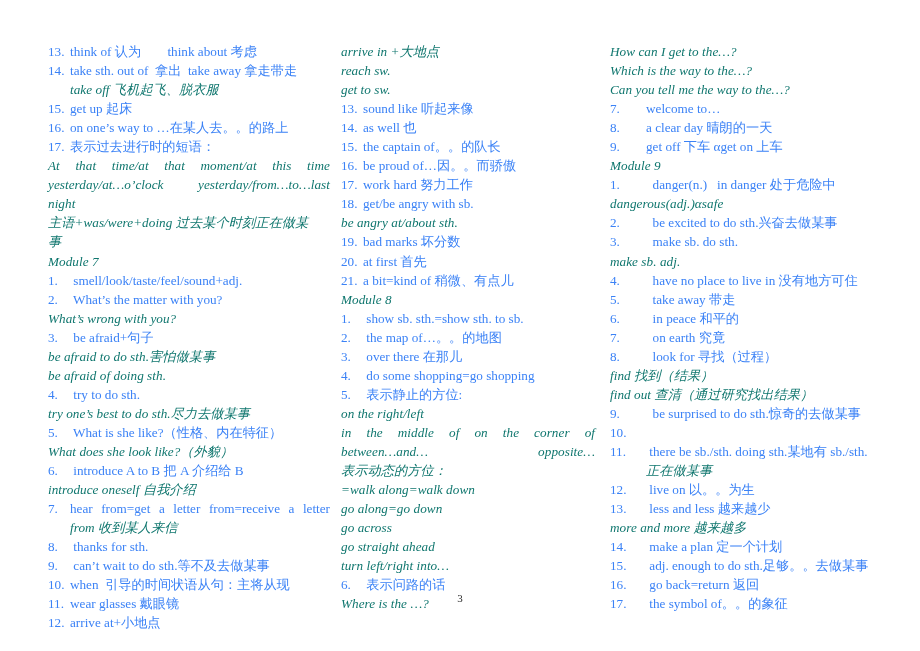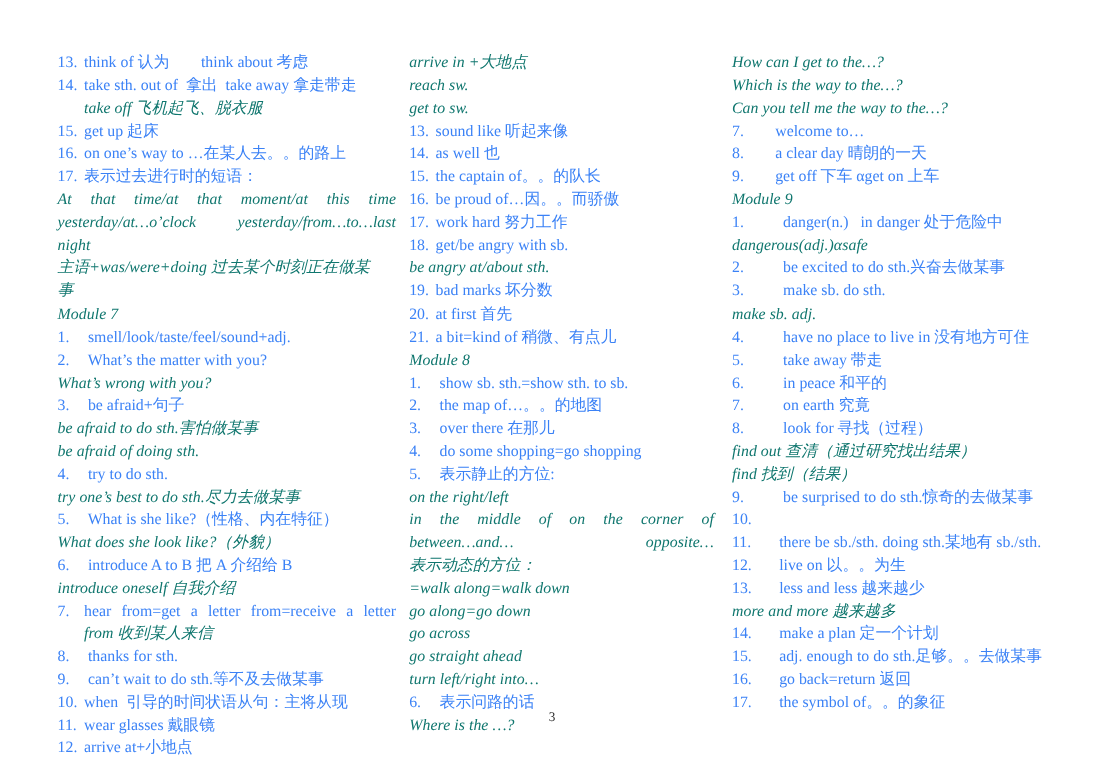--- a/index.html
+++ b/index.html
@@ -309,33 +309,34 @@
           <span class="txt">  in peace 和平的</span>
         </div>
         <div class="num-line">
           <span class="num">7.</span>
           <span class="txt">  on earth 究竟</span>
         </div>
         <div class="num-line">
           <span class="num">8.</span>
           <span class="txt">  look for 寻找（过程）</span>
         </div>
+        <div class="line plain">find 找到（结果）</div>
         <div class="line plain">find out 查清（通过研究找出结果）</div>
-        <div class="line plain">find 找到（结果）</div>
         <div class="num-line">
           <span class="num">9.</span>
           <span class="txt">  be surprised to do sth.惊奇的去做某事</span>
         </div>
         <div class="num-line">
           <span class="num">10.</span>
         </div>
         <div class="num-line">
           <span class="num">11.</span>
           <span class="txt"> there be sb./sth. doing sth.某地有 sb./sth.</span>
         </div>
+        <div class="line cont-3">正在做某事</div>
         <div class="num-line">
           <span class="num">12.</span>
           <span class="txt"> live on 以。。为生</span>
         </div>
         <div class="num-line">
           <span class="num">13.</span>
           <span class="txt"> less and less 越来越少</span>
         </div>
         <div class="line plain">more and more 越来越多</div>
         <div class="num-line">

